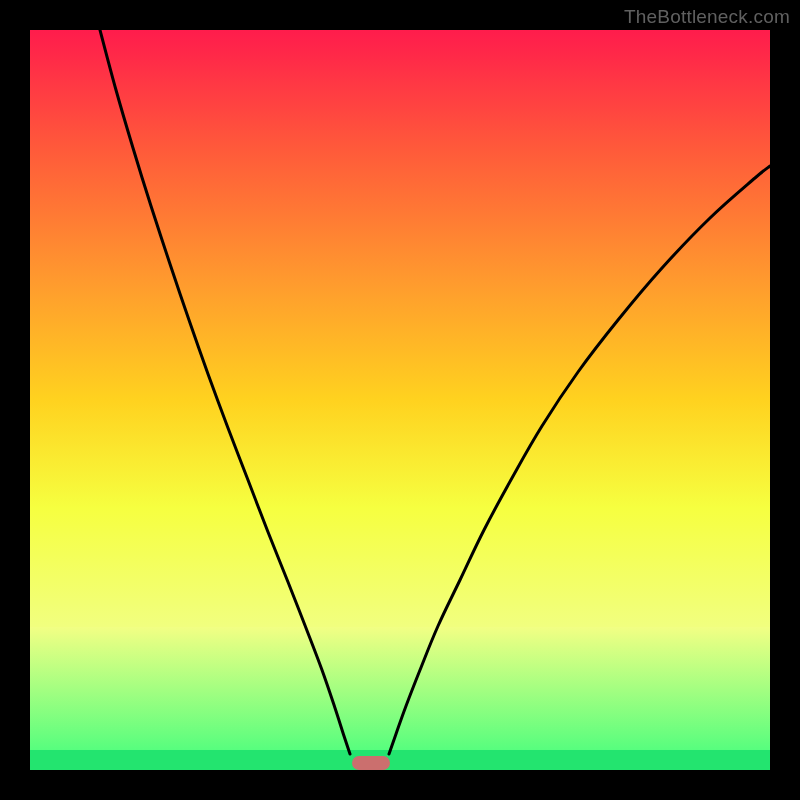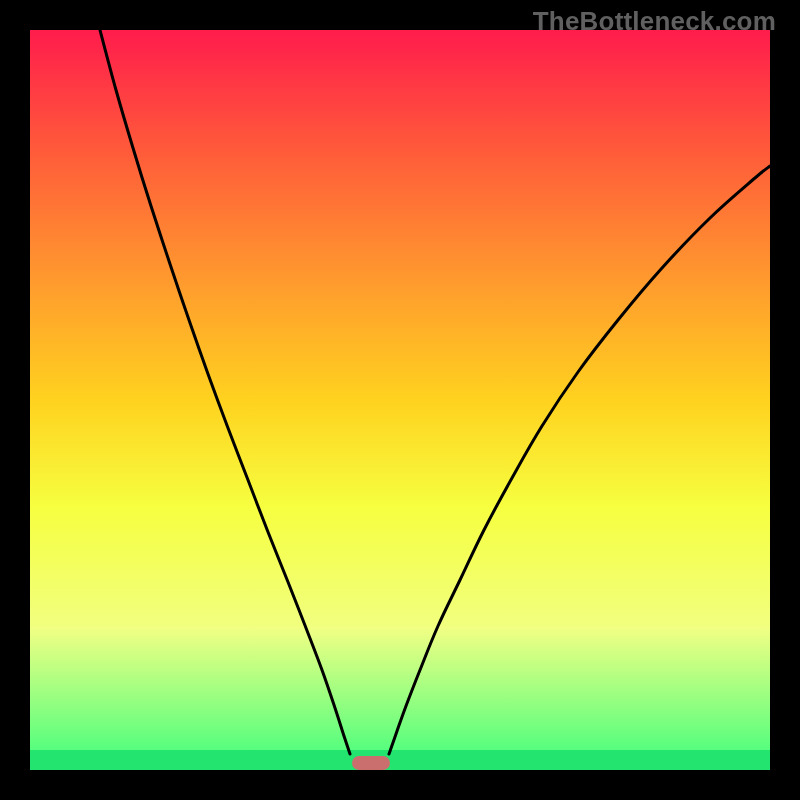--- a/index.html
+++ b/index.html
@@ -13,24 +13,24 @@
   }
   .outer {
     width: 800px;
     height: 800px;
     background: #000;
     position: relative;
   }
   .watermark {
     position: absolute;
     top: 6px;
-    right: 24px;
+    right: 10px;
     color: #606060;
-    font-size: 26px;
-    font-weight: 700;
+    font-size: 19px;
+    font-weight: 400;
     letter-spacing: 0.2px;
   }
   .plot-box {
     position: absolute;
     left: 30px;
     top: 30px;
     width: 740px;
     height: 740px;
     overflow: hidden;
   }

